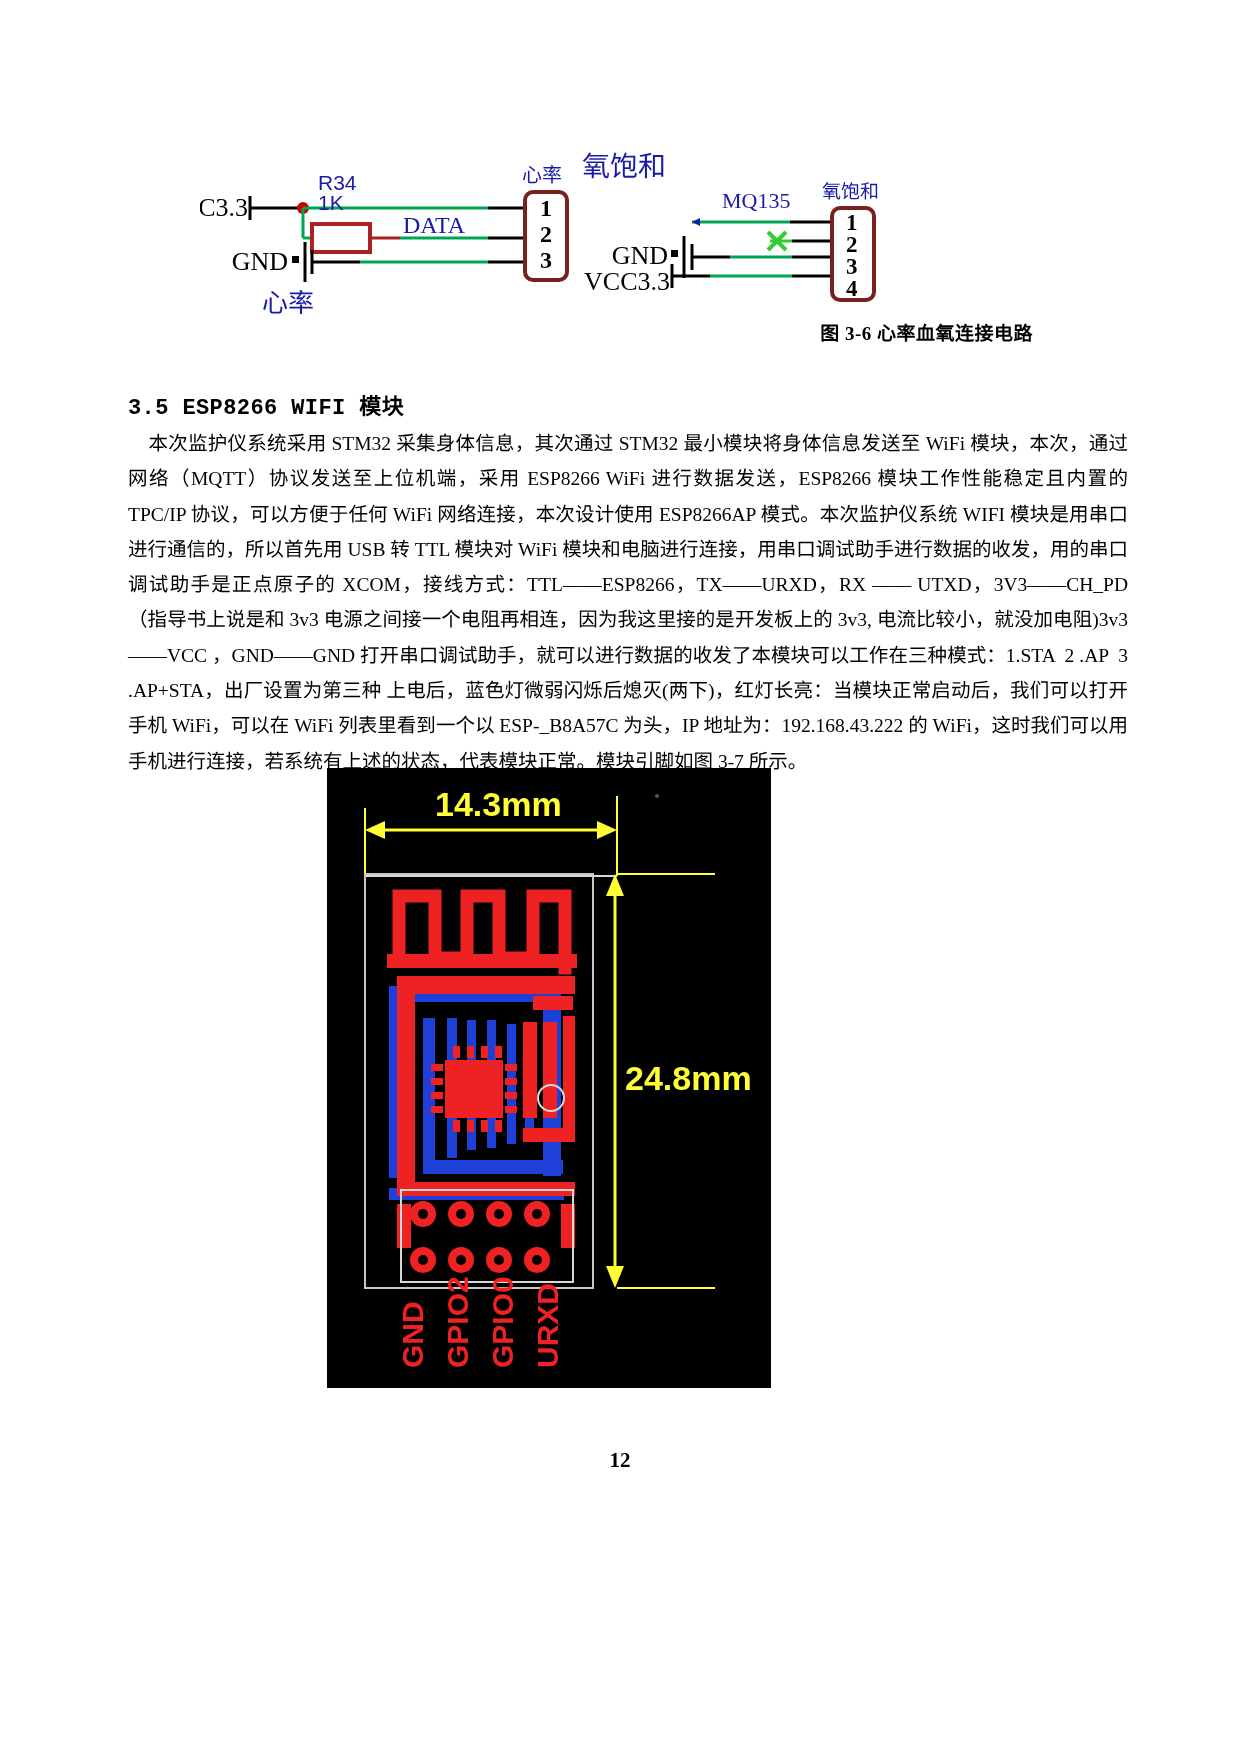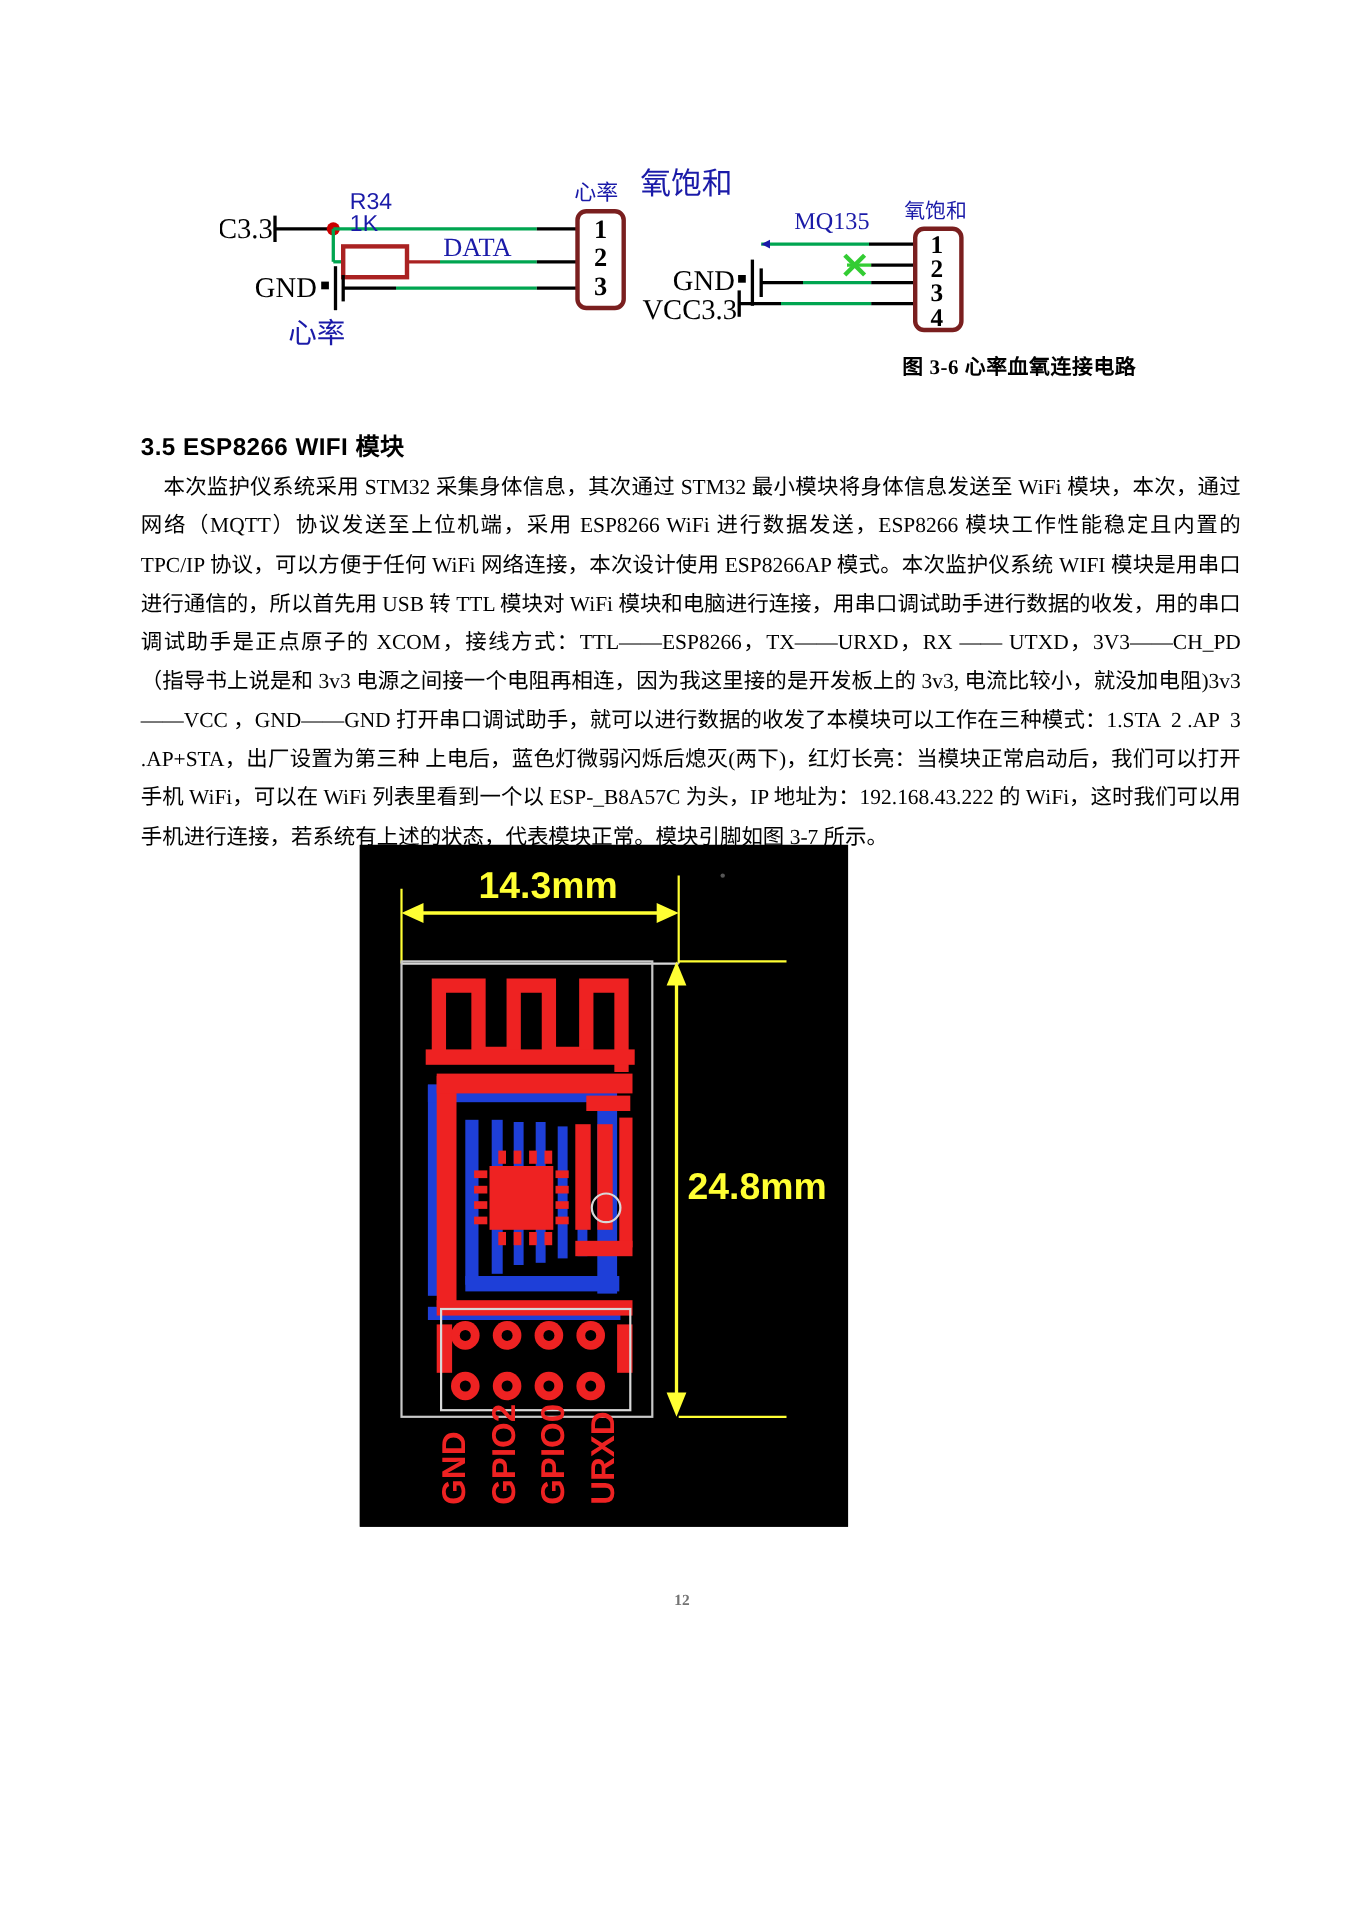--- a/index.html
+++ b/index.html
@@ -43,21 +43,21 @@
     letter-spacing: 0.5px;
     margin-left: 27px;
   }
   .fig-caption-1 { top: 318px; }
 
   
   .section-heading {
     position: absolute;
     left: 128px;
     top: 388px;
-    font-family: Liberation Sans, sans-serif;
+    font-family: Liberation Mono, monospace;
     font-weight: bold;
     font-size: 22px;
     color: #000;
     letter-spacing: 0.4px;
   }
 
   
   .body-text {
     position: absolute;
     left: 128px;
@@ -87,22 +87,22 @@
 
   
   .page-number {
     position: absolute;
     left: 0;
     top: 1448px;
     width: 1240px;
     text-align: center;
     font-family: "Liberation Serif", "DejaVu Serif", serif;
     font-weight: bold;
-    font-size: 14px;
-    color: #737373;
+    font-size: 21px;
+    color: #000000;
   }
 </style>
 </head>
 <body>
 
 <div class="page">
 
   <div class="circuit-figure">
     <svg class="circuit-svg" width="740" height="190" viewBox="0 0 740 190">
 

